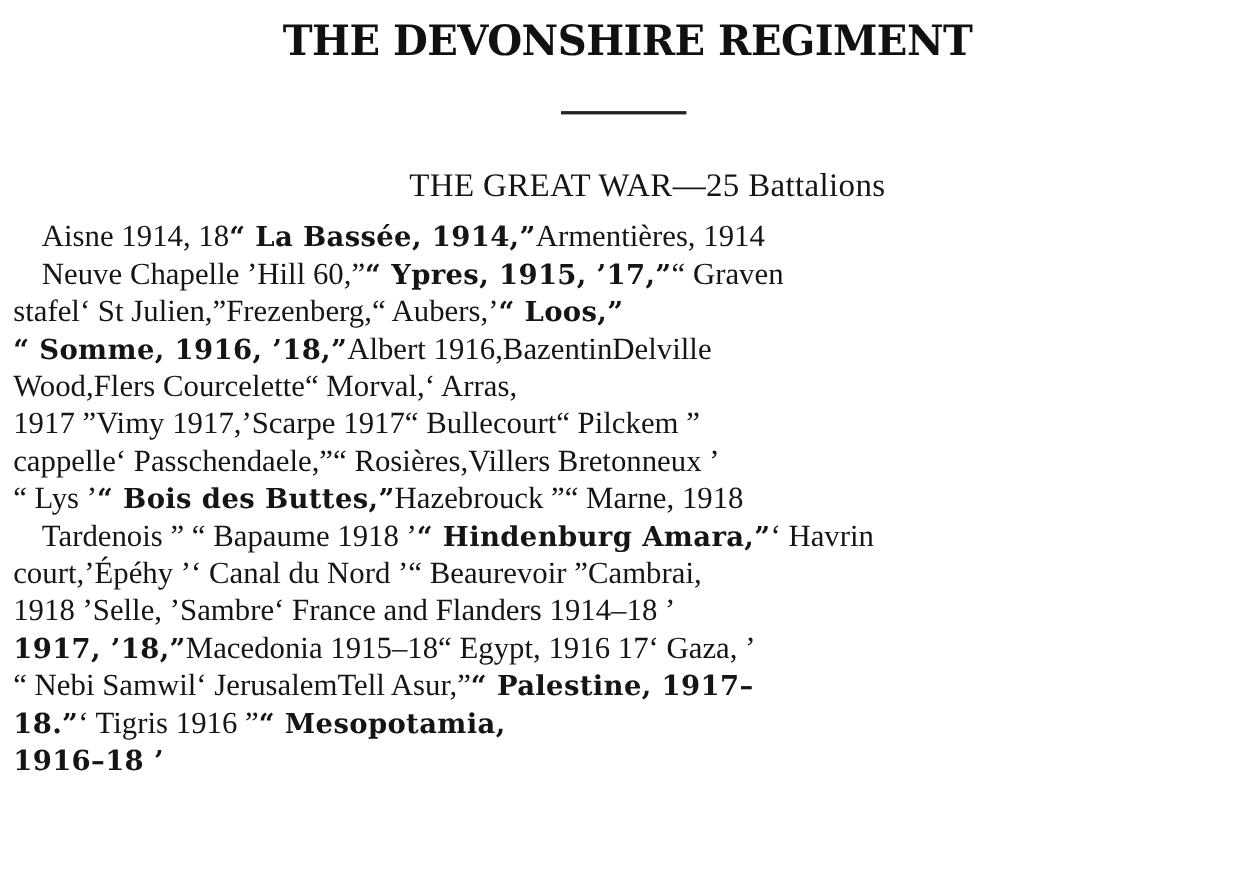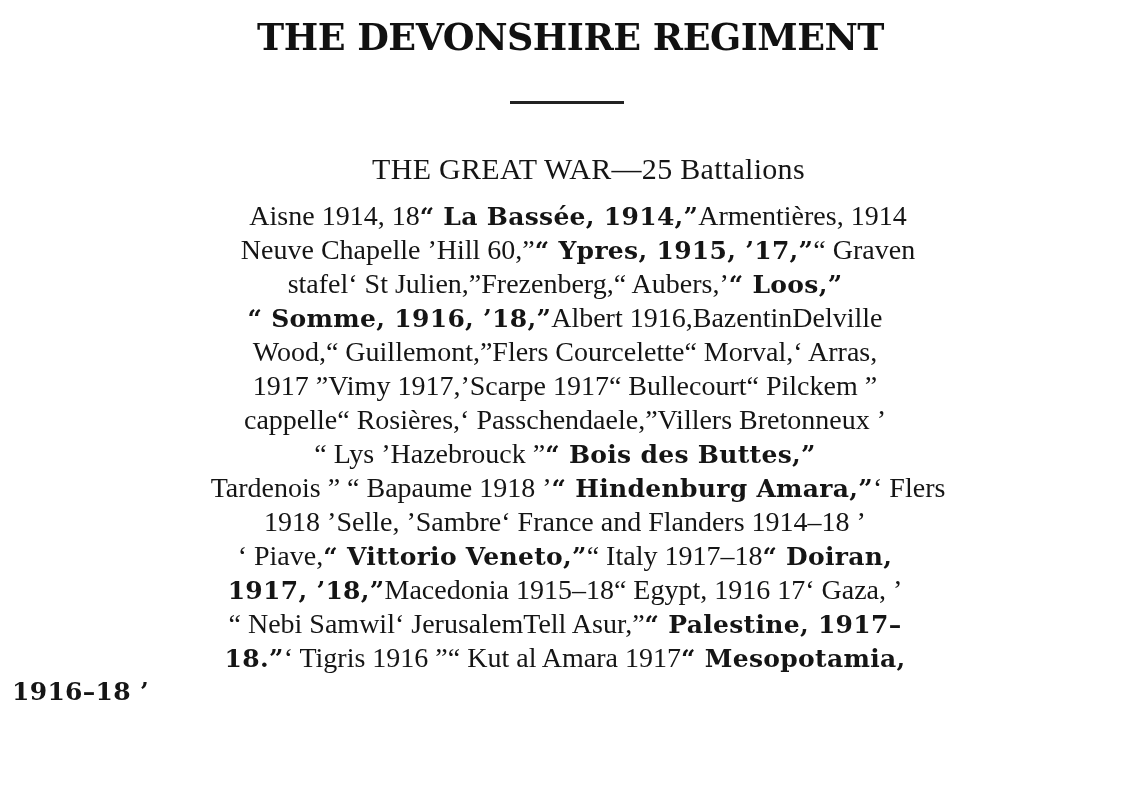--- a/index.html
+++ b/index.html
@@ -28,21 +28,21 @@
     font-family: "Liberation Serif", serif;
     font-size: 30px;
     letter-spacing: 0.3px;
     color: #151515;
     padding-left: 36px;
   }
   .honours {
     position: absolute; left: 12px; top: 199px; width: 1106px;
   }
   .line {
-    display: flex; justify-content: center; align-items: baseline;
+    display: flex; justify-content: flex-start; align-items: baseline;
     height: 34px; line-height: 34px;
     font-family: "Liberation Serif", serif;
     font-size: 28px;
     white-space: nowrap;
   }
   .line.indent { padding-left: 26px; }
   .line.last { justify-content: flex-start; gap: 0; align-items: center; }
   .seg { display: inline-block; }
   .seg.b {
     font-family: "DejaVu Serif", serif;
@@ -78,74 +78,74 @@
       <span class="seg b">“ Loos,”</span>
     </div>
     <div class="line">
       <span class="seg b">“ Somme, 1916, ’18,”</span>
       <span class="seg">Albert 1916,</span>
       <span class="seg">Bazentin</span>
       <span class="seg">Delville</span>
     </div>
     <div class="line">
       <span class="seg">Wood,</span>
-      <span class="seg">“ Guillemont,”</span>
       <span class="seg">Flers Courcelette</span>
       <span class="seg">“ Morval,</span>
       <span class="seg">‘ Arras,</span>
     </div>
     <div class="line">
       <span class="seg">1917 ”</span>
       <span class="seg">Vimy 1917,’</span>
       <span class="seg">Scarpe 1917</span>
       <span class="seg">“ Bullecourt</span>
       <span class="seg">“ Pilckem ”</span>
     </div>
     <div class="line">
       <span class="seg">cappelle</span>
+      <span class="seg">‘ Passchendaele,”</span>
       <span class="seg">“ Rosières,</span>
-      <span class="seg">‘ Passchendaele,”</span>
       <span class="seg">Villers Bretonneux ’</span>
     </div>
     <div class="line">
       <span class="seg">“ Lys ’</span>
+      <span class="seg b">“ Bois des Buttes,”</span>
       <span class="seg">Hazebrouck ”</span>
-      <span class="seg b">“ Bois des Buttes,”</span>
+      <span class="seg">“ Marne, 1918</span>
     </div>
     <div class="line indent">
       <span class="seg">Tardenois ” “ Bapaume 1918 ’</span>
       <span class="seg b">“ Hindenburg Amara,”</span>
-      <span class="seg">‘ Flers</span>
+      <span class="seg">‘ Havrin</span>
+    </div>
+    <div class="line">
+      <span class="seg">court,’</span>
+      <span class="seg">Épéhy ’</span>
+      <span class="seg">‘ Canal du Nord ’</span>
+      <span class="seg">“ Beaurevoir ”</span>
+      <span class="seg">Cambrai,</span>
     </div>
     <div class="line">
       <span class="seg">1918 ’</span>
       <span class="seg">Selle, ’</span>
       <span class="seg">Sambre</span>
       <span class="seg">‘ France and Flanders 1914–18 ’</span>
-    </div>
-    <div class="line">
-      <span class="seg">‘ Piave,</span>
-      <span class="seg b">“ Vittorio Veneto,”</span>
-      <span class="seg">“ Italy 1917–18</span>
-      <span class="seg b">“ Doiran,</span>
     </div>
     <div class="line">
       <span class="seg b">1917, ’18,”</span>
       <span class="seg">Macedonia 1915–18</span>
       <span class="seg">“ Egypt, 1916 17</span>
       <span class="seg">‘ Gaza, ’</span>
     </div>
     <div class="line">
       <span class="seg">“ Nebi Samwil</span>
       <span class="seg">‘ Jerusalem</span>
       <span class="seg">Tell Asur,”</span>
       <span class="seg b">“ Palestine, 1917–</span>
     </div>
     <div class="line">
       <span class="seg b">18.”</span>
       <span class="seg">‘ Tigris 1916 ”</span>
-      <span class="seg">“ Kut al Amara 1917</span>
       <span class="seg b">“ Mesopotamia,</span>
     </div>
     <div class="line last">
       <span class="seg b">1916–18 ’</span>
     </div>
   </div>
 
 </body></html>

